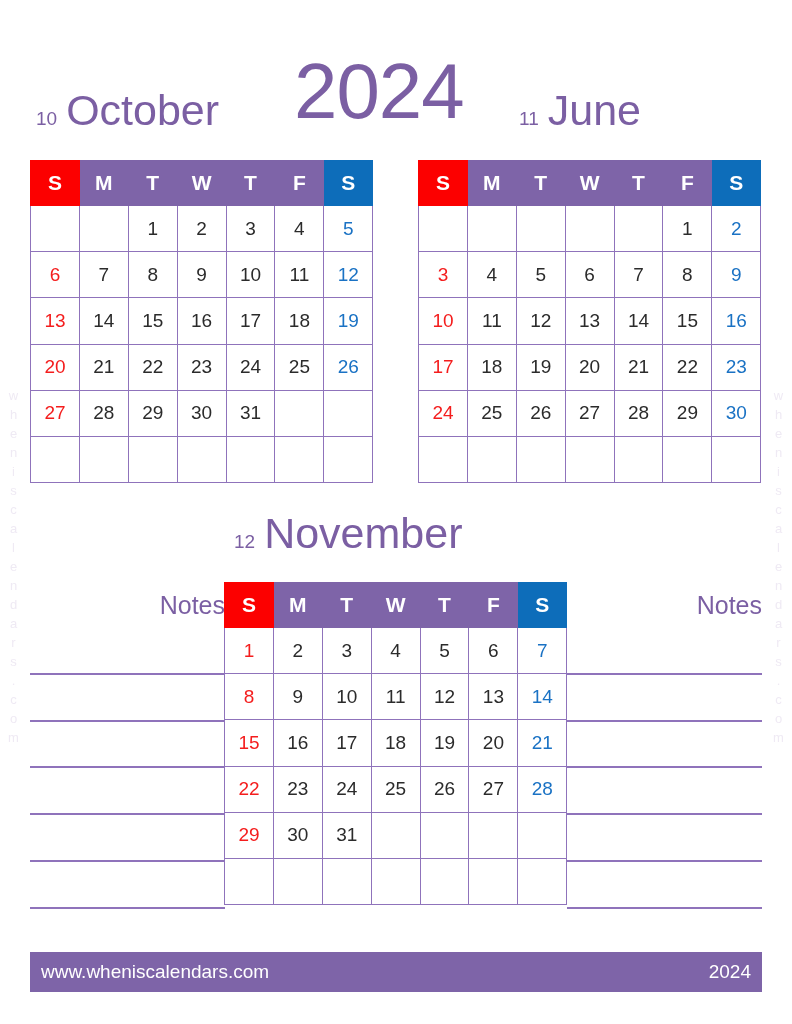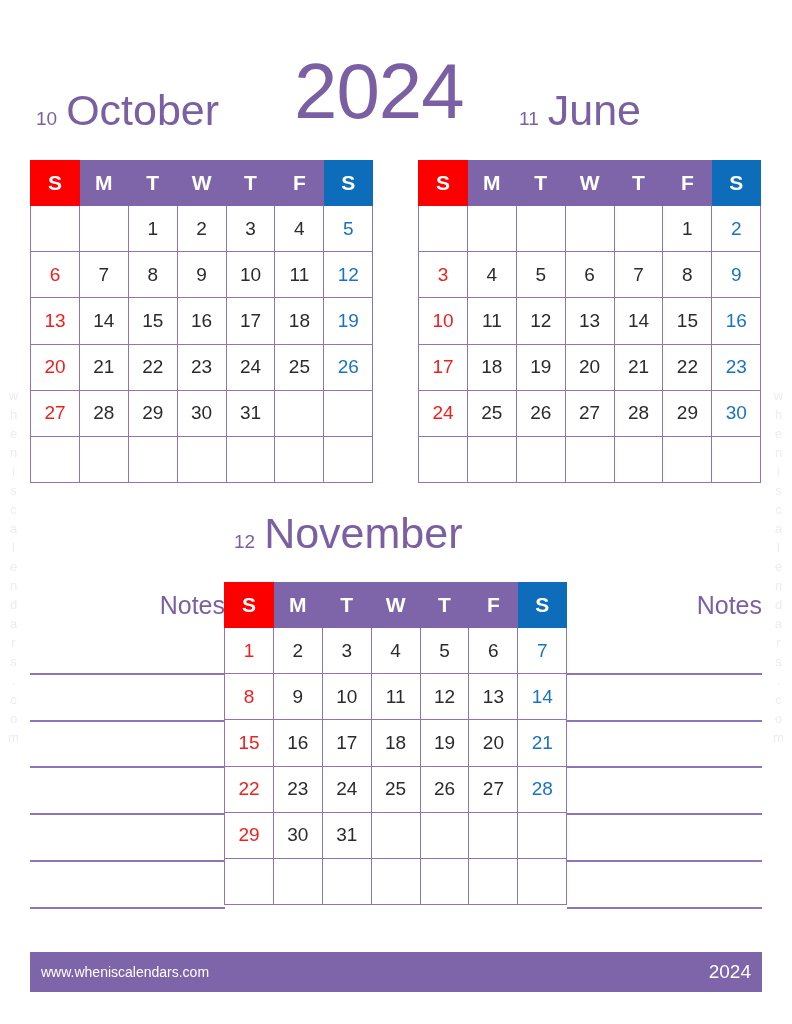--- a/index.html
+++ b/index.html
@@ -138,21 +138,21 @@
     left: 30px;
     top: 952px;
     width: 732px;
     height: 40px;
     background: #7e64a8;
     display: flex;
     align-items: center;
     justify-content: space-between;
     padding: 0 11px;
   }
-  .footer-url  { color: #ffffff; font-size: 14px; font-weight: 400; }
+  .footer-url  { color: #ffffff; font-size: 19px; font-weight: 400; }
   .footer-year { color: #ffffff; font-size: 19px; font-weight: 400; }
 </style>
 </head>
 <body>
 
 <div class="page">
 
   <div class="watermark watermark-left">wheniscalendars.com</div>
   <div class="watermark watermark-right">wheniscalendars.com</div>
 

